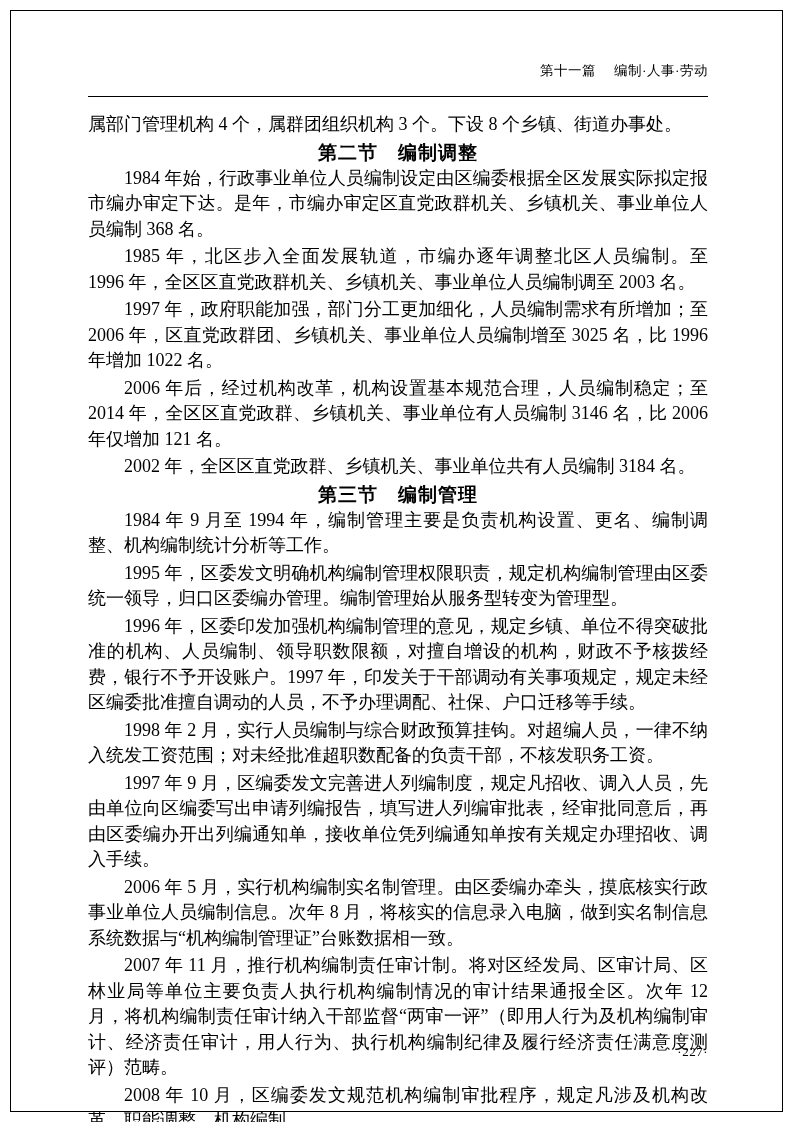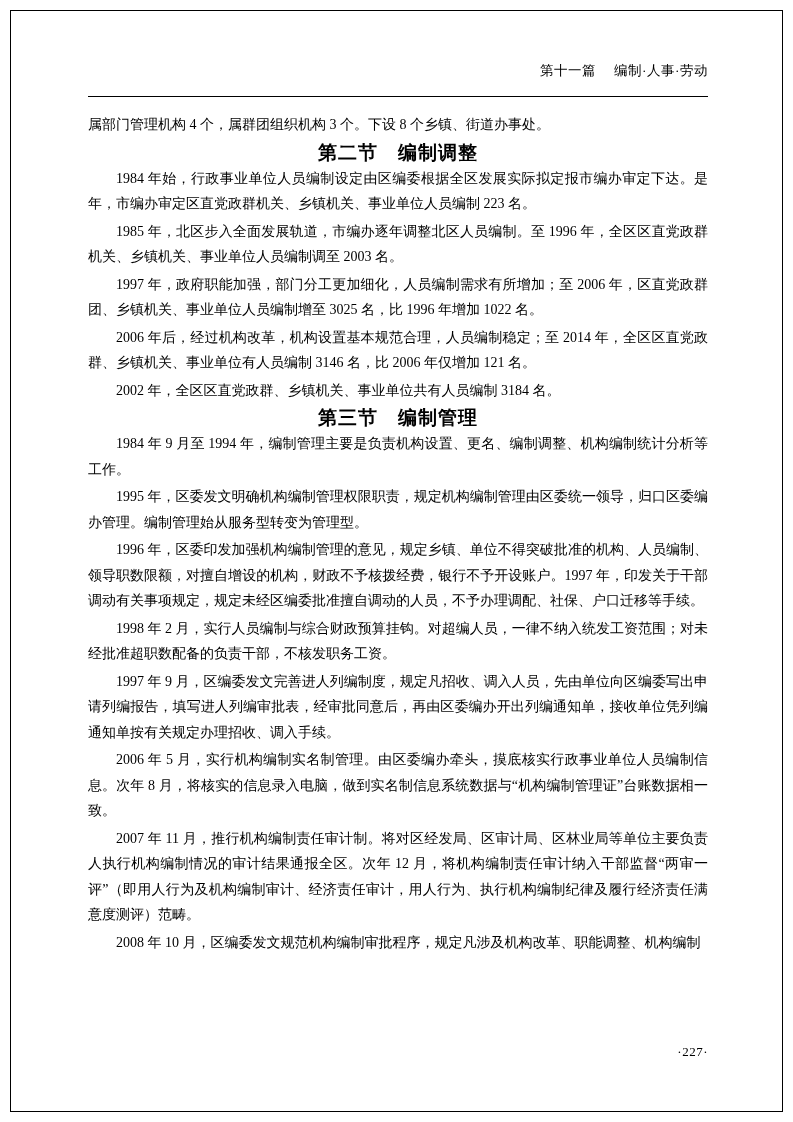--- a/index.html
+++ b/index.html
@@ -46,21 +46,21 @@
     border-top: 1px solid #000000;
   }
   .body-area {
     position: absolute;
     top: 112px;
     left: 0;
     width: 620px;
   }
   p {
     margin: 0 0 2px 0;
-    font-size: 14px;
+    font-size: 18px;
     line-height: 25.5px;
     text-align: justify;
     text-justify: inter-ideograph;
   }
   p.indent {
     text-indent: 2em;
   }
   p.noindent {
     text-indent: 0;
   }
@@ -111,21 +111,21 @@
     </div>
 
     <div class="rule"></div>
 
     <div class="body-area">
 
       <p class="noindent">属部门管理机构 4 个，属群团组织机构 3 个。下设 8 个乡镇、街道办事处。</p>
 
       <h2 class="section sec-gap-before-1 sec-gap-after-1"><span class="sec-title-inner"><span>第二节</span><span class="gap"></span><span>编制调整</span></span></h2>
 
-      <p class="indent">1984 年始，行政事业单位人员编制设定由区编委根据全区发展实际拟定报市编办审定下达。是年，市编办审定区直党政群机关、乡镇机关、事业单位人员编制 223 名。</p>
+      <p class="indent">1984 年始，行政事业单位人员编制设定由区编委根据全区发展实际拟定报市编办审定下达。是年，市编办审定区直党政群机关、乡镇机关、事业单位人员编制 368 名。</p>
       <p class="indent">1985 年，北区步入全面发展轨道，市编办逐年调整北区人员编制。至 1996 年，全区区直党政群机关、乡镇机关、事业单位人员编制调至 2003 名。</p>
       <p class="indent">1997 年，政府职能加强，部门分工更加细化，人员编制需求有所增加；至 2006 年，区直党政群团、乡镇机关、事业单位人员编制增至 3025 名，比 1996 年增加 1022 名。</p>
       <p class="indent">2006 年后，经过机构改革，机构设置基本规范合理，人员编制稳定；至 2014 年，全区区直党政群、乡镇机关、事业单位有人员编制 3146 名，比 2006 年仅增加 121 名。</p>
       <p class="indent">2002 年，全区区直党政群、乡镇机关、事业单位共有人员编制 3184 名。</p>
 
       <h2 class="section sec-gap-before-2 sec-gap-after-2"><span class="sec-title-inner"><span>第三节</span><span class="gap"></span><span>编制管理</span></span></h2>
 
       <p class="indent">1984 年 9 月至 1994 年，编制管理主要是负责机构设置、更名、编制调整、机构编制统计分析等工作。</p>
       <p class="indent">1995 年，区委发文明确机构编制管理权限职责，规定机构编制管理由区委统一领导，归口区委编办管理。编制管理始从服务型转变为管理型。</p>
       <p class="indent">1996 年，区委印发加强机构编制管理的意见，规定乡镇、单位不得突破批准的机构、人员编制、领导职数限额，对擅自增设的机构，财政不予核拨经费，银行不予开设账户。1997 年，印发关于干部调动有关事项规定，规定未经区编委批准擅自调动的人员，不予办理调配、社保、户口迁移等手续。</p>

